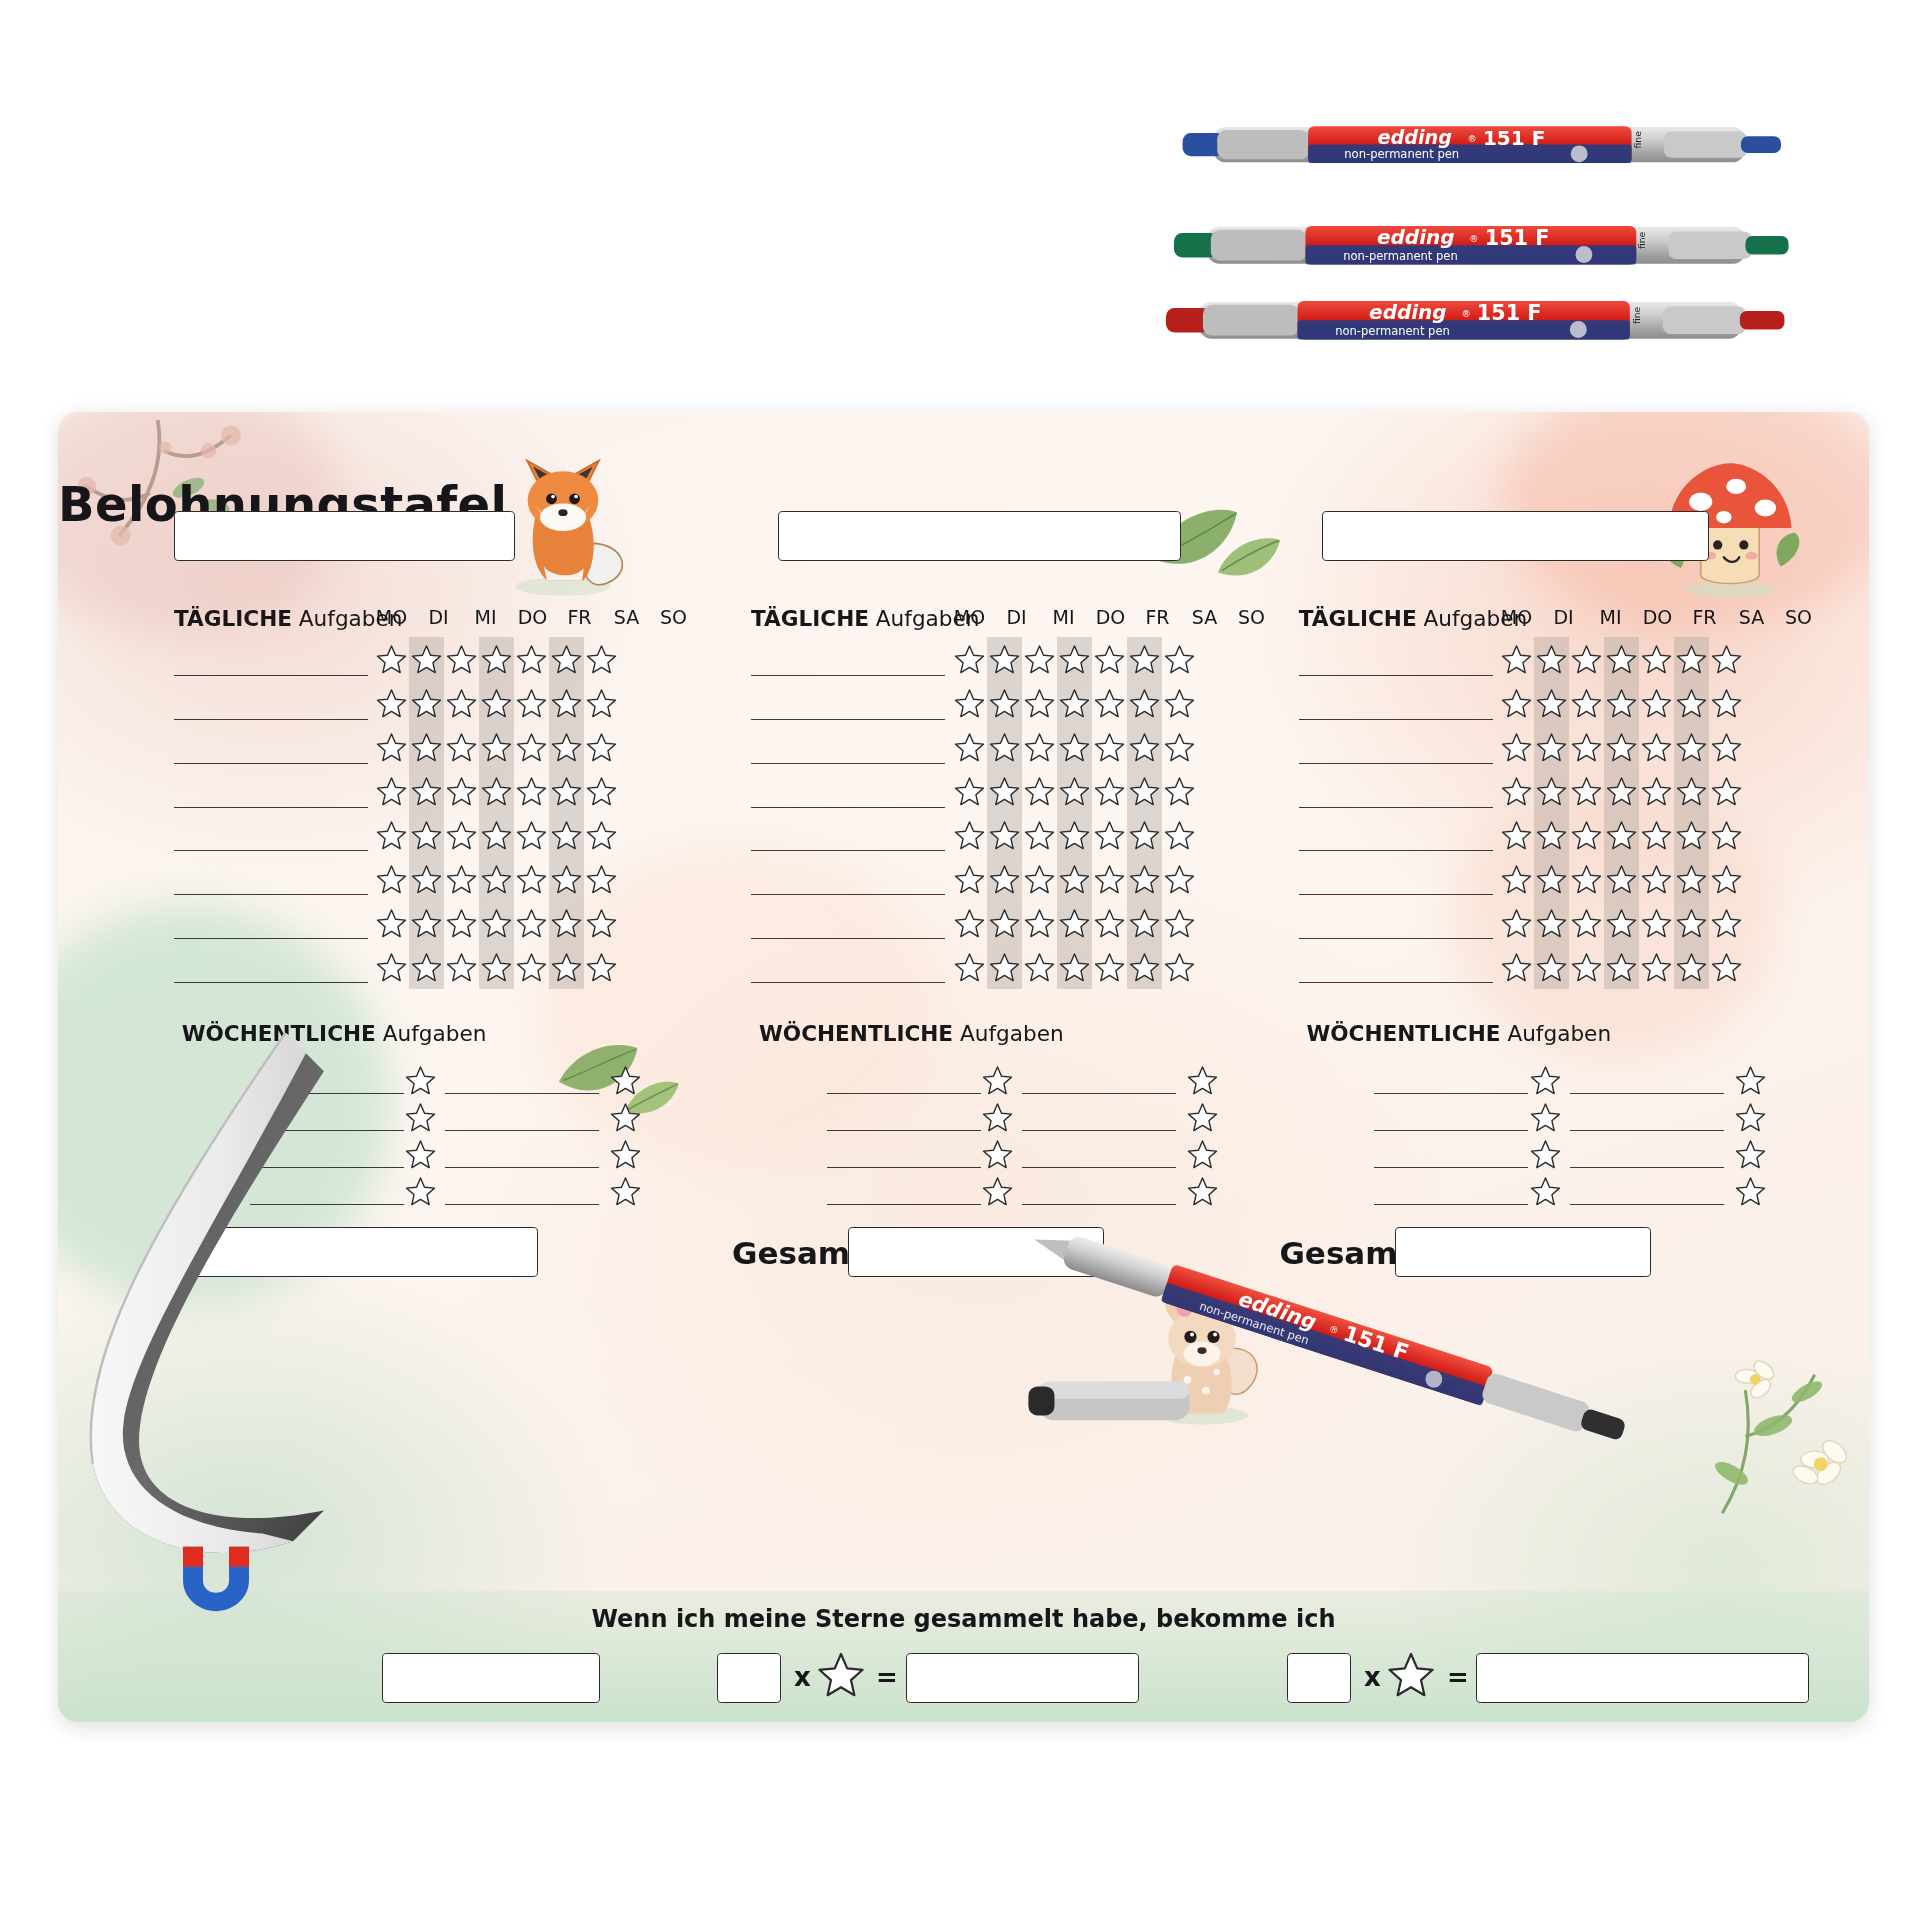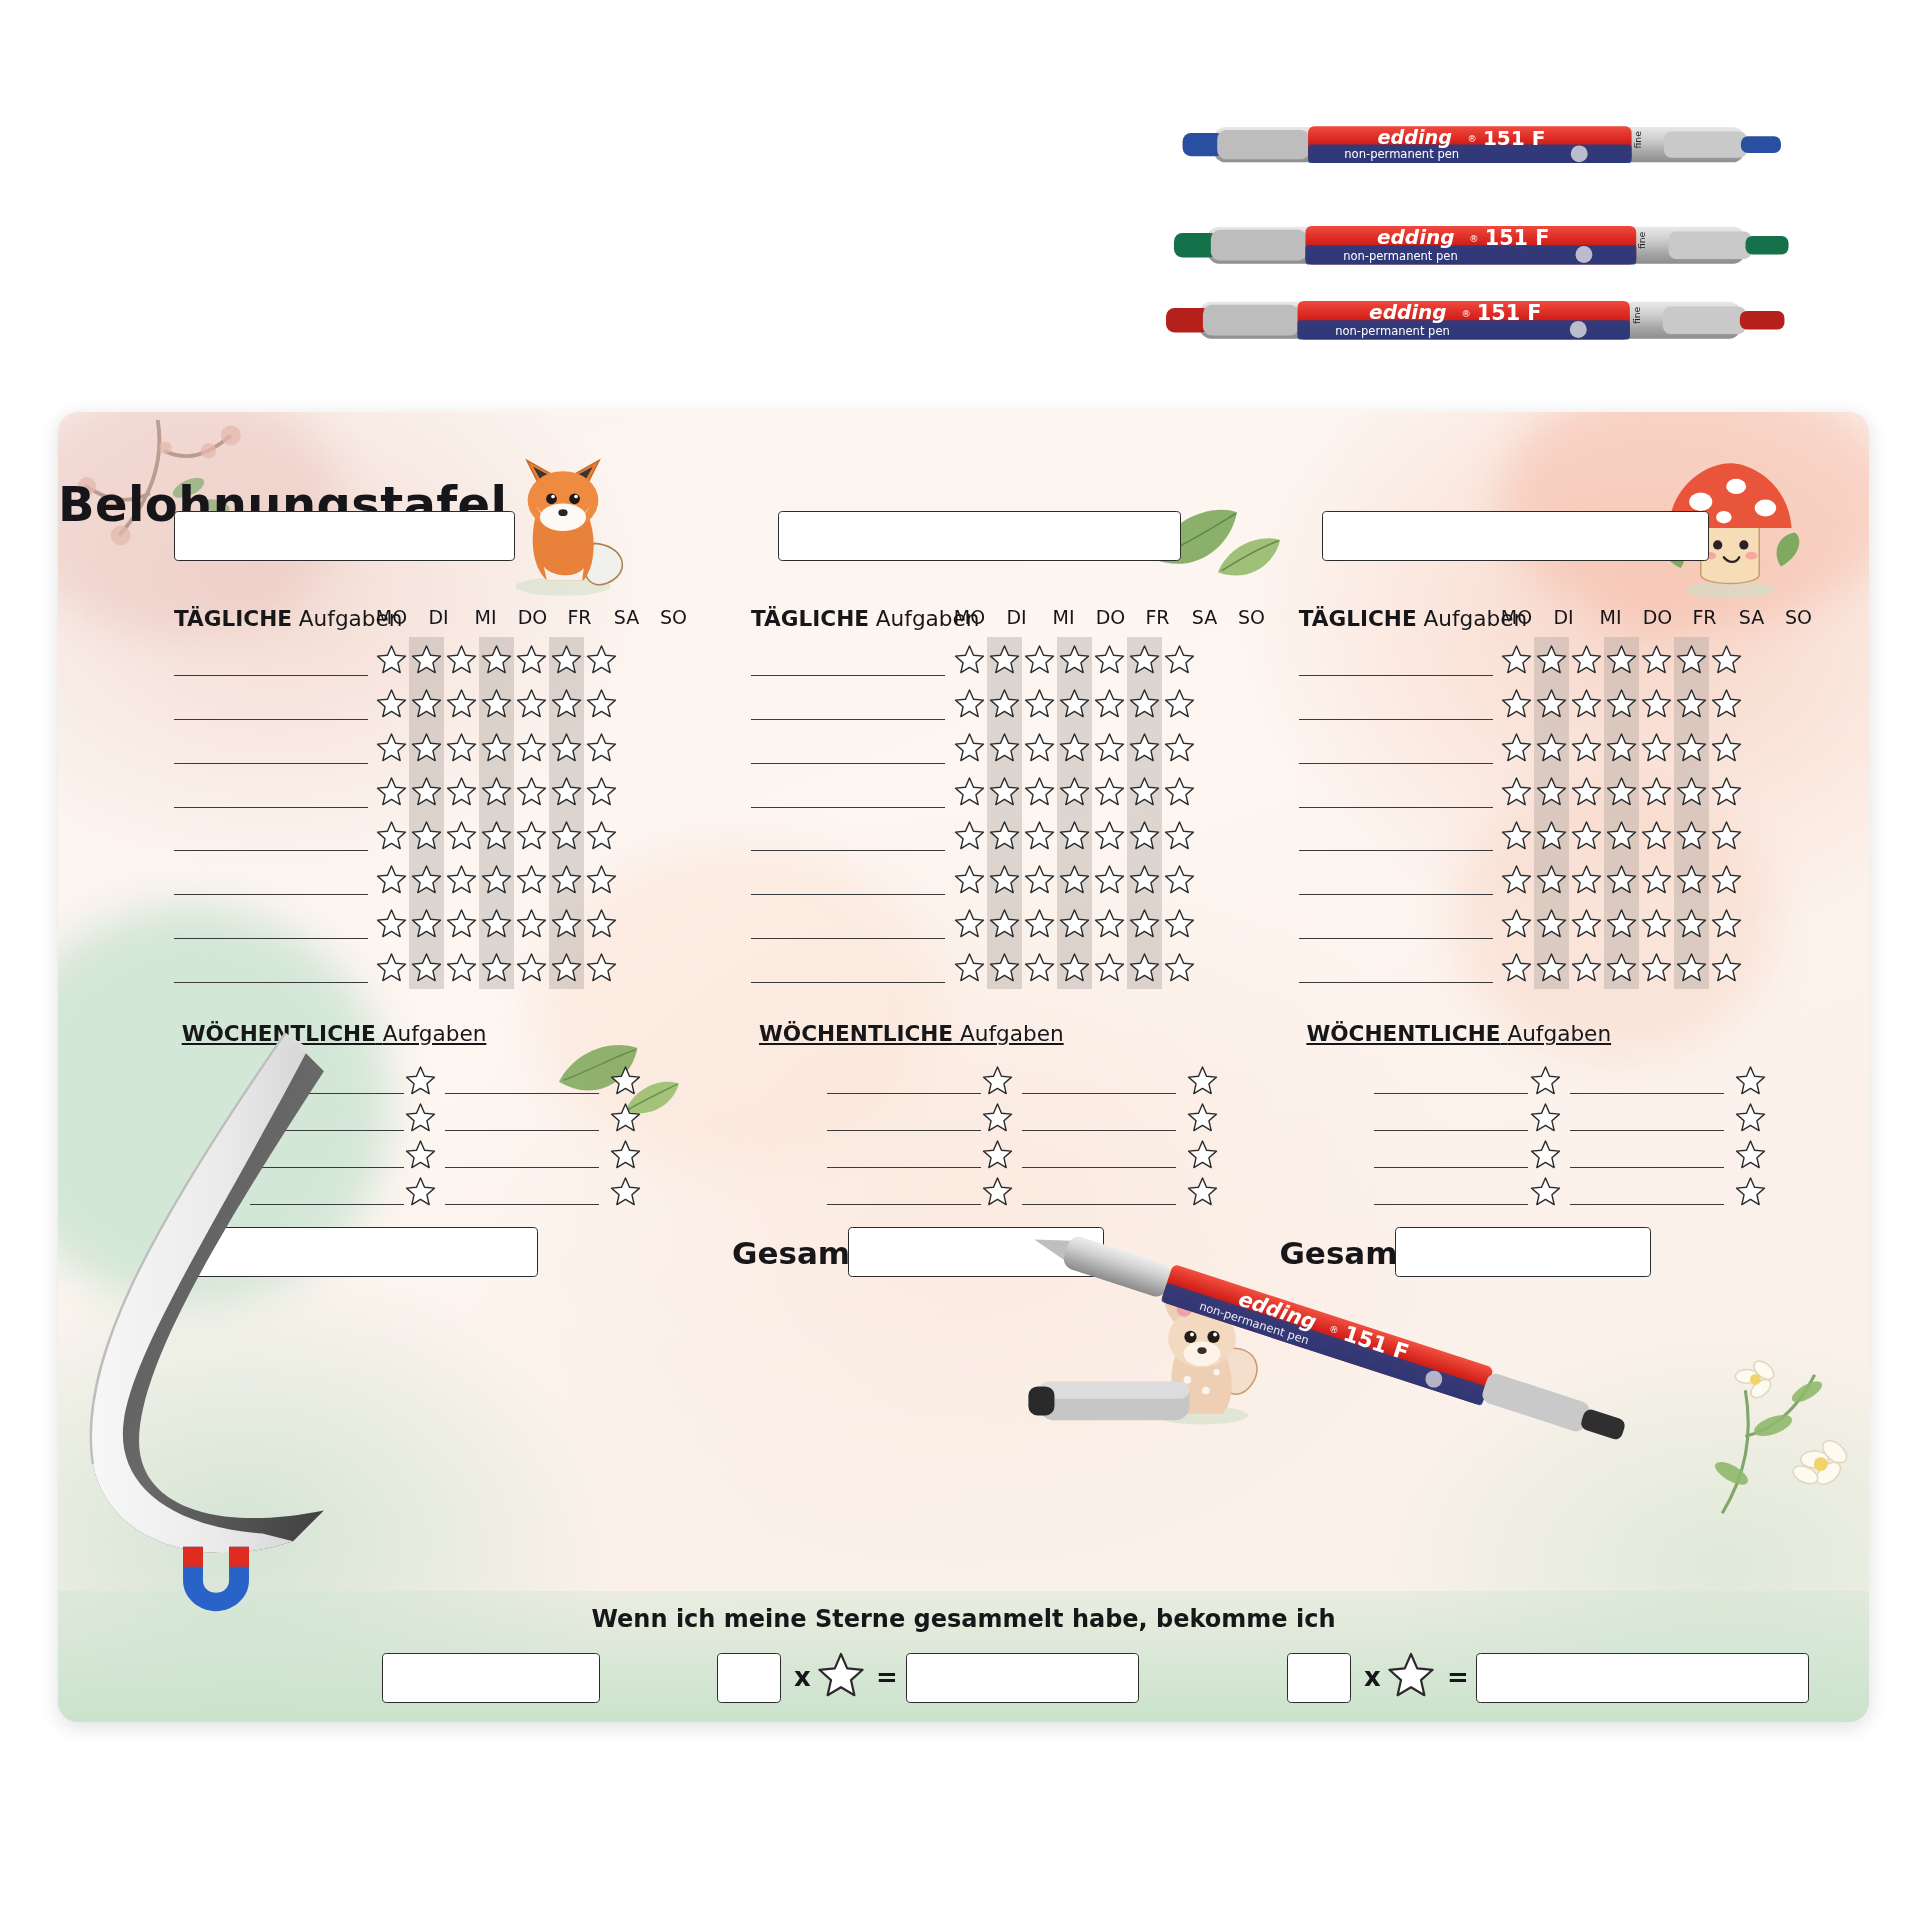--- a/index.html
+++ b/index.html
@@ -64,21 +64,21 @@
   .days{position:absolute;top:194px;display:flex;gap:12px;}
   .days span{width:35px;text-align:center;font-size:19px;color:#17171a;font-weight:500;}
 
   
   .stargrid{position:absolute;display:flex;}
   .strip{width:35px;display:flex;flex-direction:column;align-items:center;}
   .strip.shaded{background:rgba(176,168,160,.42);}
   .star{width:31px;height:31px;display:block;}
   .rowline{position:absolute;height:0;border-bottom:1.5px solid #3a3a3a;}
 
-  .wk-head{position:absolute;font-size:21.6px;color:#17171a;white-space:nowrap;text-decoration:underline;}
+  .wk-head{position:absolute;font-size:21.6px;color:#17171a;white-space:nowrap;}
 
   .wk-star{position:absolute;width:31px;height:31px;}
   .wk-line{position:absolute;border-bottom:1.5px solid #3a3a3a;height:0;}
 
   .gesamt{position:absolute;font-weight:bold;font-size:31px;color:#17171a;}
   .gesamt-box{position:absolute;height:48px;background:#fff;border:1.5px solid #2b2b2b;border-radius:4.6px;}
 
   
   #banner{
     position:absolute;left:0;bottom:0;width:100%;height:131px;

